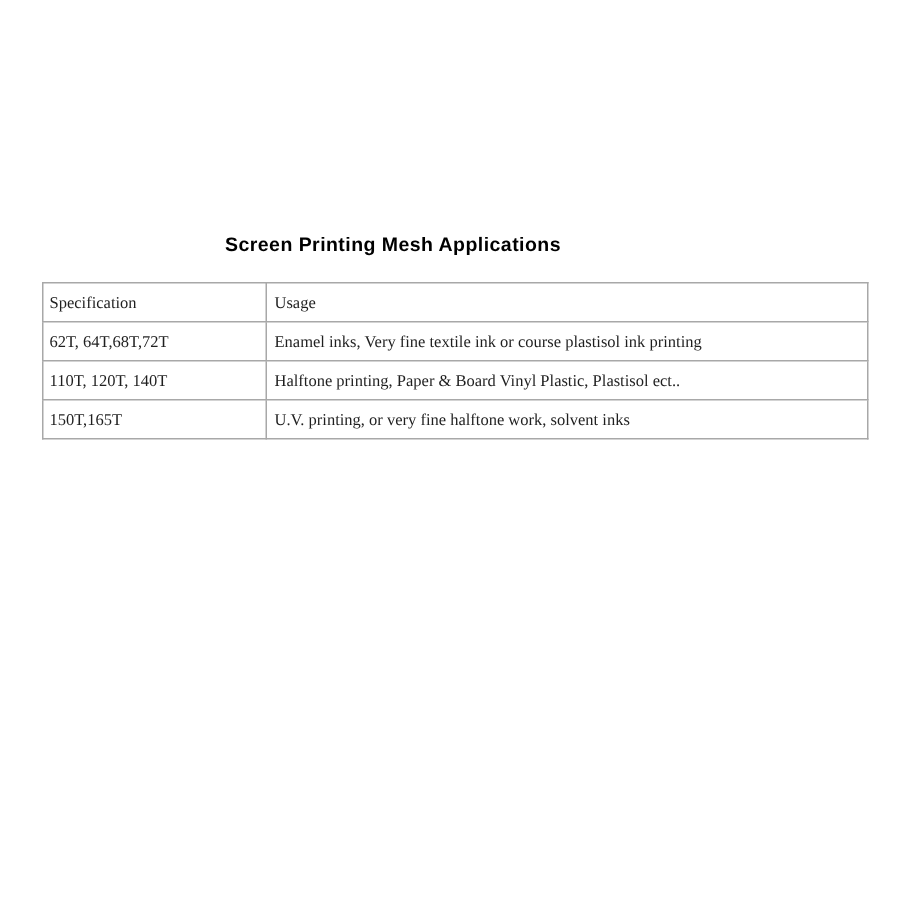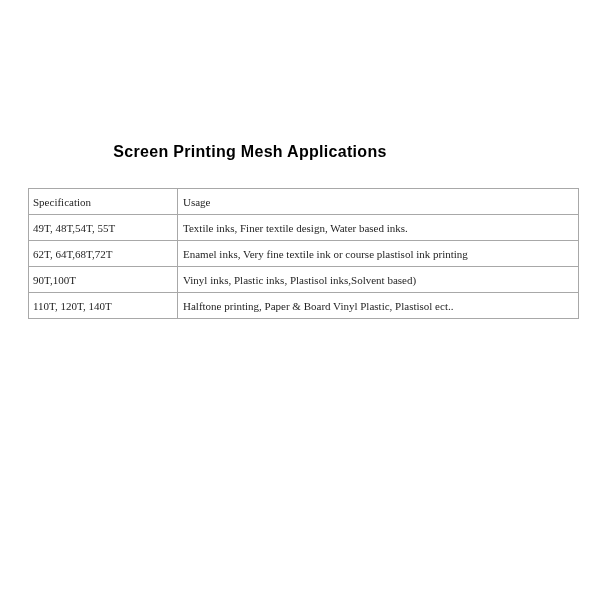--- a/index.html
+++ b/index.html
@@ -15,25 +15,25 @@
     position: relative;
     width: 600px;
     height: 600px;
     background: #ffffff;
   }
   .title {
     position: absolute;
     top: 143px;
     left: 0;
     width: 500px;
-    margin: 0;
+    margin: 12px;
     text-align: center;
     font-family: "Liberation Sans", sans-serif;
     font-weight: bold;
-    font-size: 16px;
+    font-size: 13px;
     letter-spacing: 0.3px;
     color: #000000;
   }
   table.mesh-table {
     position: absolute;
     left: 28px;
     top: 188px;
     width: 550px;
     border-collapse: collapse;
     table-layout: fixed;
@@ -70,31 +70,27 @@
       <col class="col-usage">
     </colgroup>
     <thead>
       <tr>
         <th class="spec-head">Specification</th>
         <th class="usage-head">Usage</th>
       </tr>
     </thead>
     <tbody id="table-body">
         <tr>
-          <td class="spec-cell">49T, 48T,54T, 55T</td>
-          <td class="usage-cell">Textile inks, Finer textile design, Water based inks.</td>
-        </tr>
-        <tr>
           <td class="spec-cell">62T, 64T,68T,72T</td>
           <td class="usage-cell">Enamel inks, Very fine textile ink or course plastisol ink printing</td>
         </tr>
         <tr>
-          <td class="spec-cell">90T,100T</td>
-          <td class="usage-cell">Vinyl inks, Plastic inks, Plastisol inks,Solvent based)</td>
+          <td class="spec-cell">110T, 120T, 140T</td>
+          <td class="usage-cell">Halftone printing, Paper &amp; Board Vinyl Plastic, Plastisol ect..</td>
         </tr>
         <tr>
-          <td class="spec-cell">110T, 120T, 140T</td>
-          <td class="usage-cell">Halftone printing, Paper &amp; Board Vinyl Plastic, Plastisol ect..</td>
+          <td class="spec-cell">150T,165T</td>
+          <td class="usage-cell">U.V. printing, or very fine halftone work, solvent inks</td>
         </tr>
       </tbody>
   </table>
 
 </div>
 
 </body></html>

